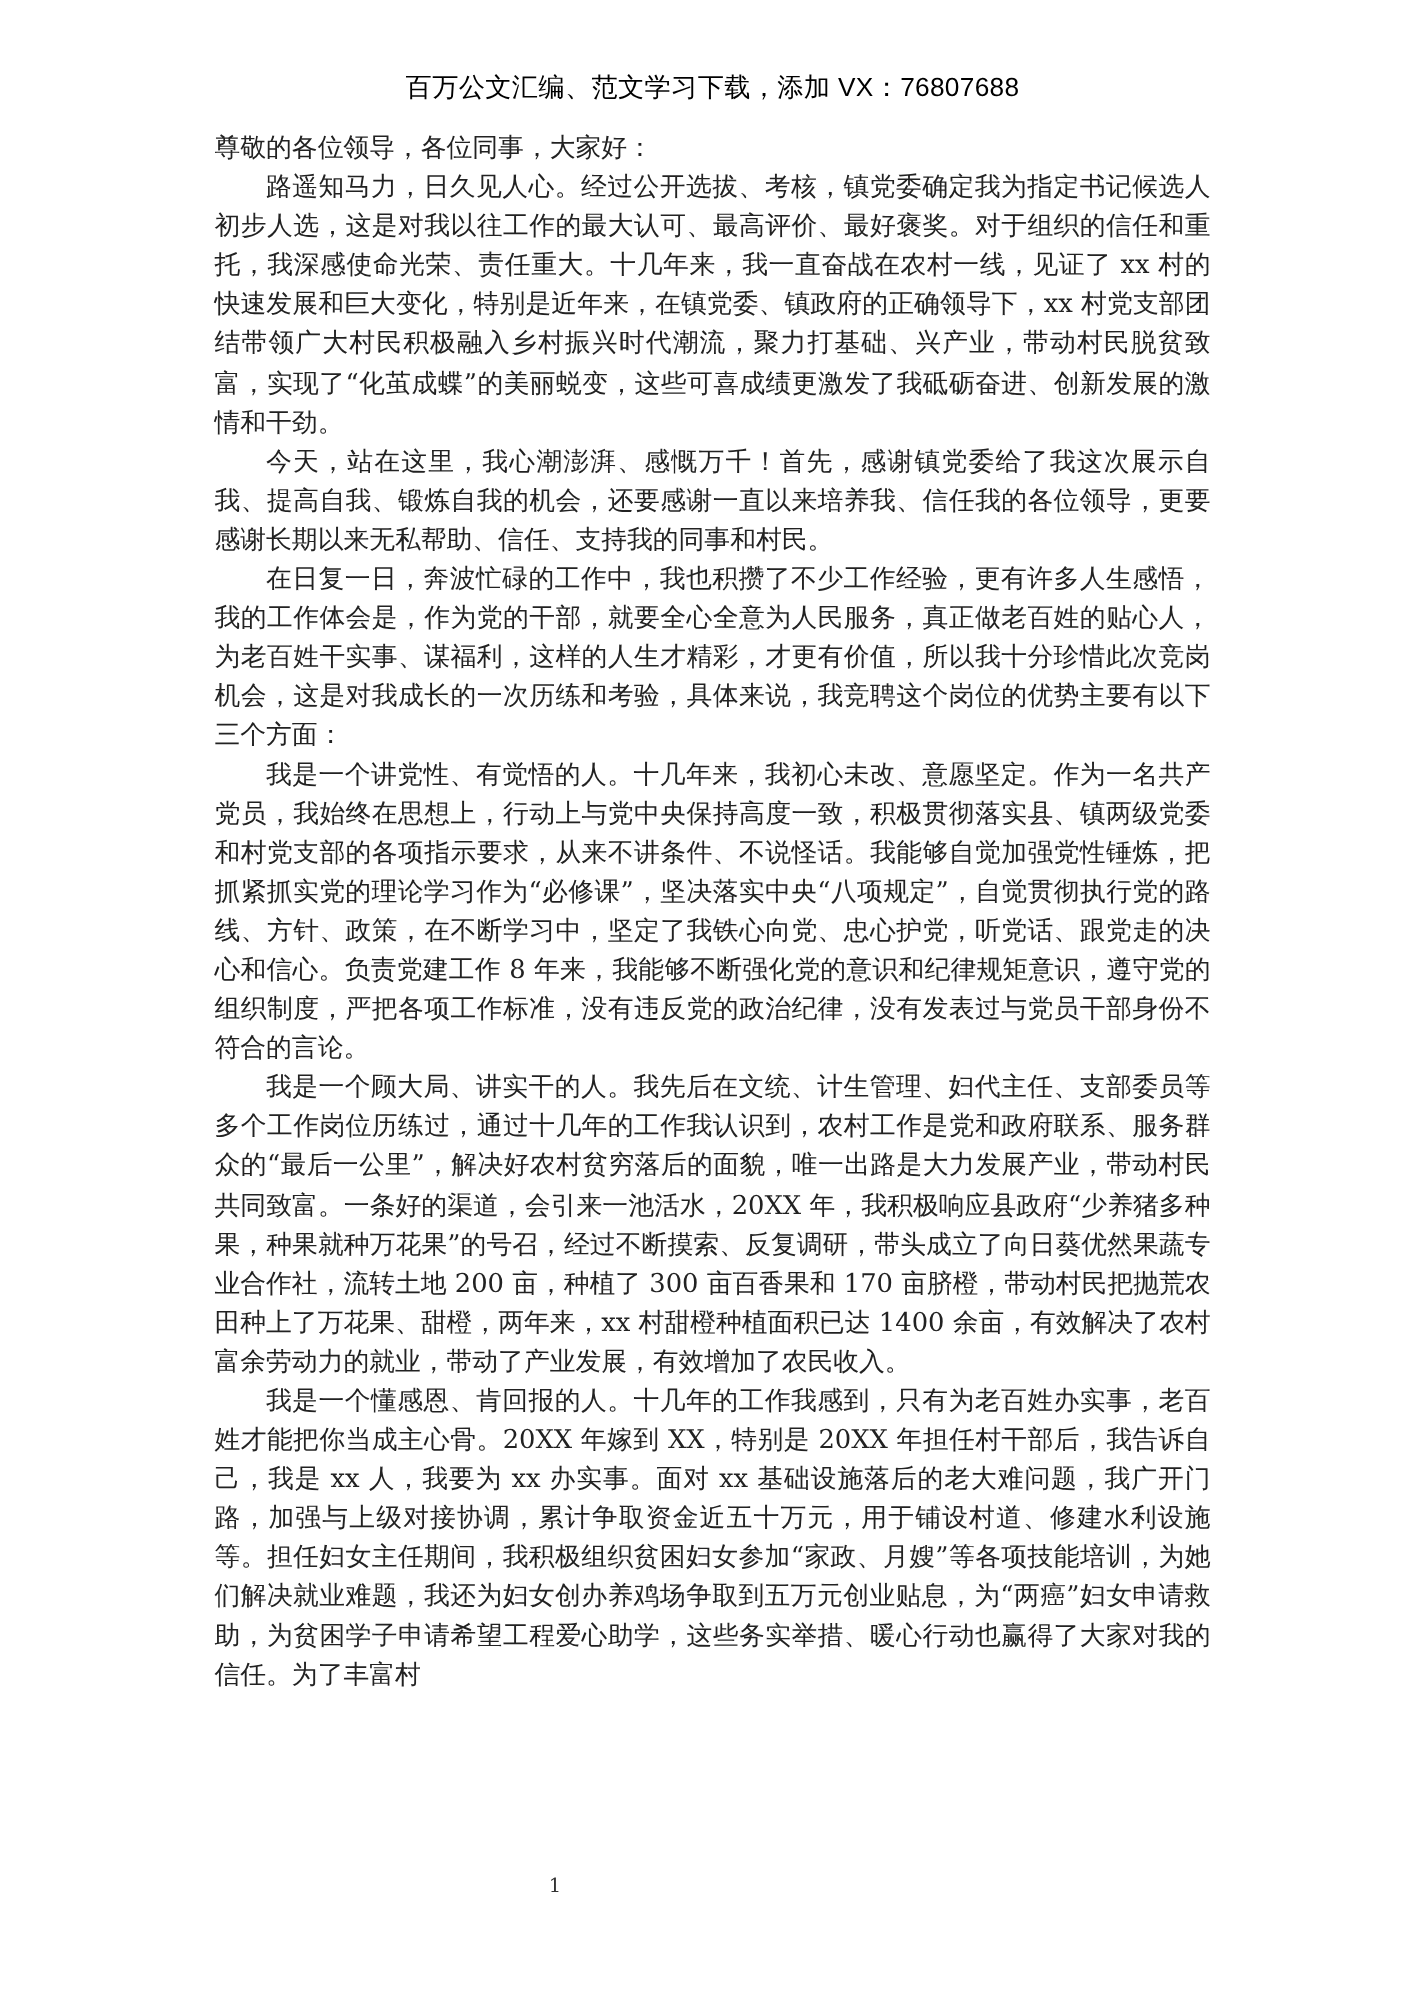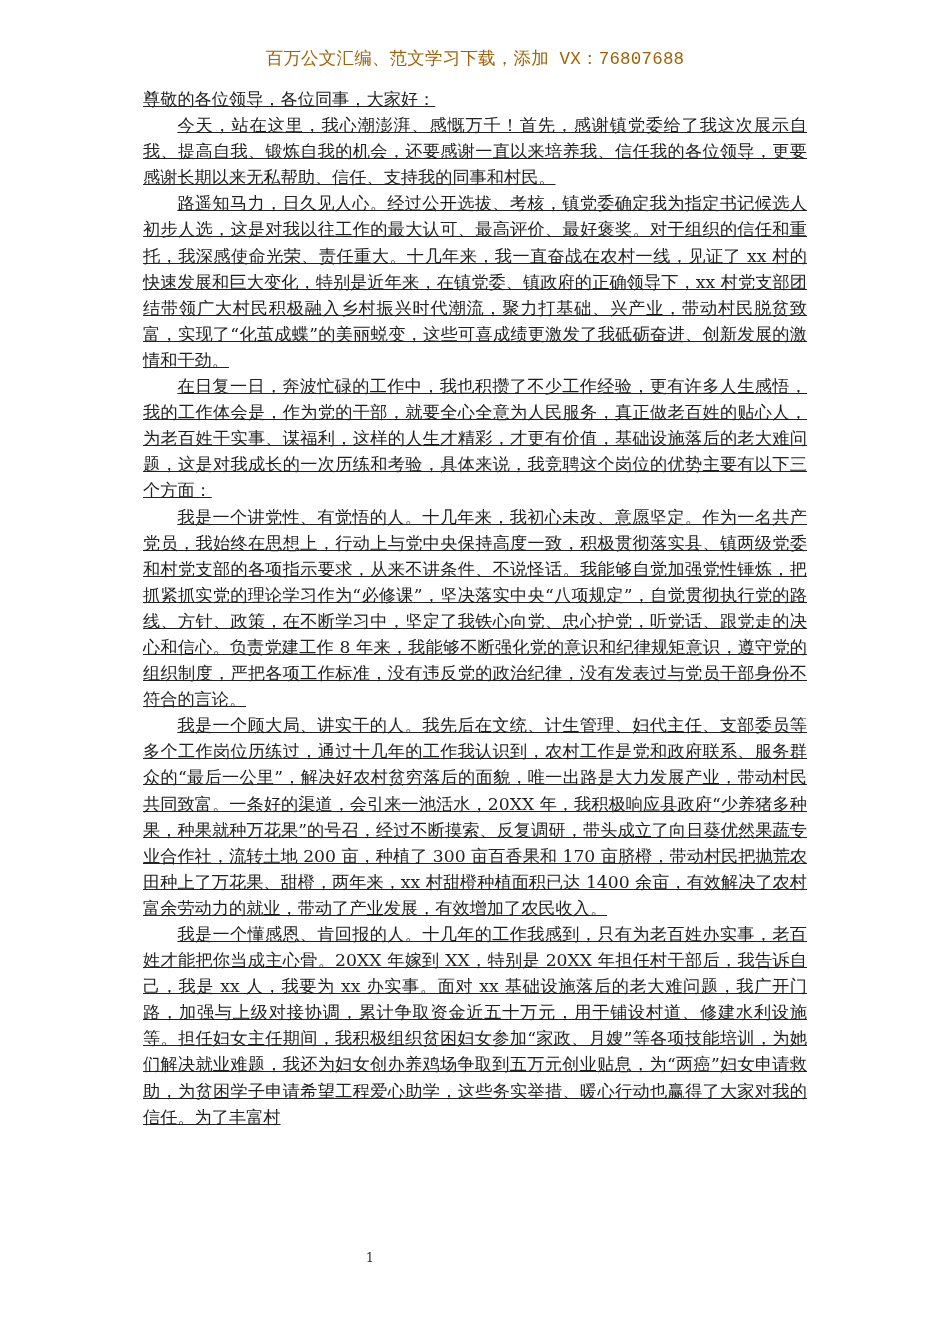--- a/index.html
+++ b/index.html
@@ -1,35 +1,35 @@
 <!DOCTYPE html>
 <html><head>
 <meta charset="utf-8">
 <style>
   html, body { margin:0; padding:0; background:#ffffff; }
   body { width:950px; height:1344px; position:relative; overflow:hidden;
          font-family:"DejaVu Serif","Liberation Serif",serif; color:#222; }
   .banner { position:absolute; top:46px; left:0; width:950px; text-align:center;
-            font-family:Liberation Mono, monospace; font-size:17.5px;
-            color:#a16207; letter-spacing:0.2px; }
+            font-family:Liberation Sans, sans-serif; font-size:17.5px;
+            color:#000000; letter-spacing:0.2px; }
   .body-text { position:absolute; top:86px; left:143px; width:664px;
                font-size:17.2px; line-height:26.1px; text-align:justify; }
-  .body-text p { margin:0;text-decoration:underline; }
+  .body-text p { margin:0; }
   .indent { text-indent:2em; }
   .page-number { position:absolute; top:1250px; left:360px; width:20px;
                  text-align:center; font-size:13px; color:#333; }
 </style>
 </head>
 <body>
 
 <div class="banner">百万公文汇编、范文学习下载，添加 VX：76807688</div>
 
 <div class="body-text">
   <p>尊敬的各位领导，各位同事，大家好：</p>
+  <p class="indent">路遥知马力，日久见人心。经过公开选拔、考核，镇党委确定我为指定书记候选人初步人选，这是对我以往工作的最大认可、最高评价、最好褒奖。对于组织的信任和重托，我深感使命光荣、责任重大。十几年来，我一直奋战在农村一线，见证了 xx 村的快速发展和巨大变化，特别是近年来，在镇党委、镇政府的正确领导下，xx 村党支部团结带领广大村民积极融入乡村振兴时代潮流，聚力打基础、兴产业，带动村民脱贫致富，实现了“化茧成蝶”的美丽蜕变，这些可喜成绩更激发了我砥砺奋进、创新发展的激情和干劲。</p>
   <p class="indent">今天，站在这里，我心潮澎湃、感慨万千！首先，感谢镇党委给了我这次展示自我、提高自我、锻炼自我的机会，还要感谢一直以来培养我、信任我的各位领导，更要感谢长期以来无私帮助、信任、支持我的同事和村民。</p>
-  <p class="indent">路遥知马力，日久见人心。经过公开选拔、考核，镇党委确定我为指定书记候选人初步人选，这是对我以往工作的最大认可、最高评价、最好褒奖。对于组织的信任和重托，我深感使命光荣、责任重大。十几年来，我一直奋战在农村一线，见证了 xx 村的快速发展和巨大变化，特别是近年来，在镇党委、镇政府的正确领导下，xx 村党支部团结带领广大村民积极融入乡村振兴时代潮流，聚力打基础、兴产业，带动村民脱贫致富，实现了“化茧成蝶”的美丽蜕变，这些可喜成绩更激发了我砥砺奋进、创新发展的激情和干劲。</p>
-  <p class="indent">在日复一日，奔波忙碌的工作中，我也积攒了不少工作经验，更有许多人生感悟，我的工作体会是，作为党的干部，就要全心全意为人民服务，真正做老百姓的贴心人，为老百姓干实事、谋福利，这样的人生才精彩，才更有价值，基础设施落后的老大难问题，这是对我成长的一次历练和考验，具体来说，我竞聘这个岗位的优势主要有以下三个方面：</p>
+  <p class="indent">在日复一日，奔波忙碌的工作中，我也积攒了不少工作经验，更有许多人生感悟，我的工作体会是，作为党的干部，就要全心全意为人民服务，真正做老百姓的贴心人，为老百姓干实事、谋福利，这样的人生才精彩，才更有价值，所以我十分珍惜此次竞岗机会，这是对我成长的一次历练和考验，具体来说，我竞聘这个岗位的优势主要有以下三个方面：</p>
   <p class="indent">我是一个讲党性、有觉悟的人。十几年来，我初心未改、意愿坚定。作为一名共产党员，我始终在思想上，行动上与党中央保持高度一致，积极贯彻落实县、镇两级党委和村党支部的各项指示要求，从来不讲条件、不说怪话。我能够自觉加强党性锤炼，把抓紧抓实党的理论学习作为“必修课”，坚决落实中央“八项规定”，自觉贯彻执行党的路线、方针、政策，在不断学习中，坚定了我铁心向党、忠心护党，听党话、跟党走的决心和信心。负责党建工作 8 年来，我能够不断强化党的意识和纪律规矩意识，遵守党的组织制度，严把各项工作标准，没有违反党的政治纪律，没有发表过与党员干部身份不符合的言论。</p>
   <p class="indent">我是一个顾大局、讲实干的人。我先后在文统、计生管理、妇代主任、支部委员等多个工作岗位历练过，通过十几年的工作我认识到，农村工作是党和政府联系、服务群众的“最后一公里”，解决好农村贫穷落后的面貌，唯一出路是大力发展产业，带动村民共同致富。一条好的渠道，会引来一池活水，20XX 年，我积极响应县政府“少养猪多种果，种果就种万花果”的号召，经过不断摸索、反复调研，带头成立了向日葵优然果蔬专业合作社，流转土地 200 亩，种植了 300 亩百香果和 170 亩脐橙，带动村民把抛荒农田种上了万花果、甜橙，两年来，xx 村甜橙种植面积已达 1400 余亩，有效解决了农村富余劳动力的就业，带动了产业发展，有效增加了农民收入。</p>
   <p class="indent">我是一个懂感恩、肯回报的人。十几年的工作我感到，只有为老百姓办实事，老百姓才能把你当成主心骨。20XX 年嫁到 XX，特别是 20XX 年担任村干部后，我告诉自己，我是 xx 人，我要为 xx 办实事。面对 xx 基础设施落后的老大难问题，我广开门路，加强与上级对接协调，累计争取资金近五十万元，用于铺设村道、修建水利设施等。担任妇女主任期间，我积极组织贫困妇女参加“家政、月嫂”等各项技能培训，为她们解决就业难题，我还为妇女创办养鸡场争取到五万元创业贴息，为“两癌”妇女申请救助，为贫困学子申请希望工程爱心助学，这些务实举措、暖心行动也赢得了大家对我的信任。为了丰富村</p>
 </div>
 
 <div class="page-number">1</div>
 
 </body></html>

